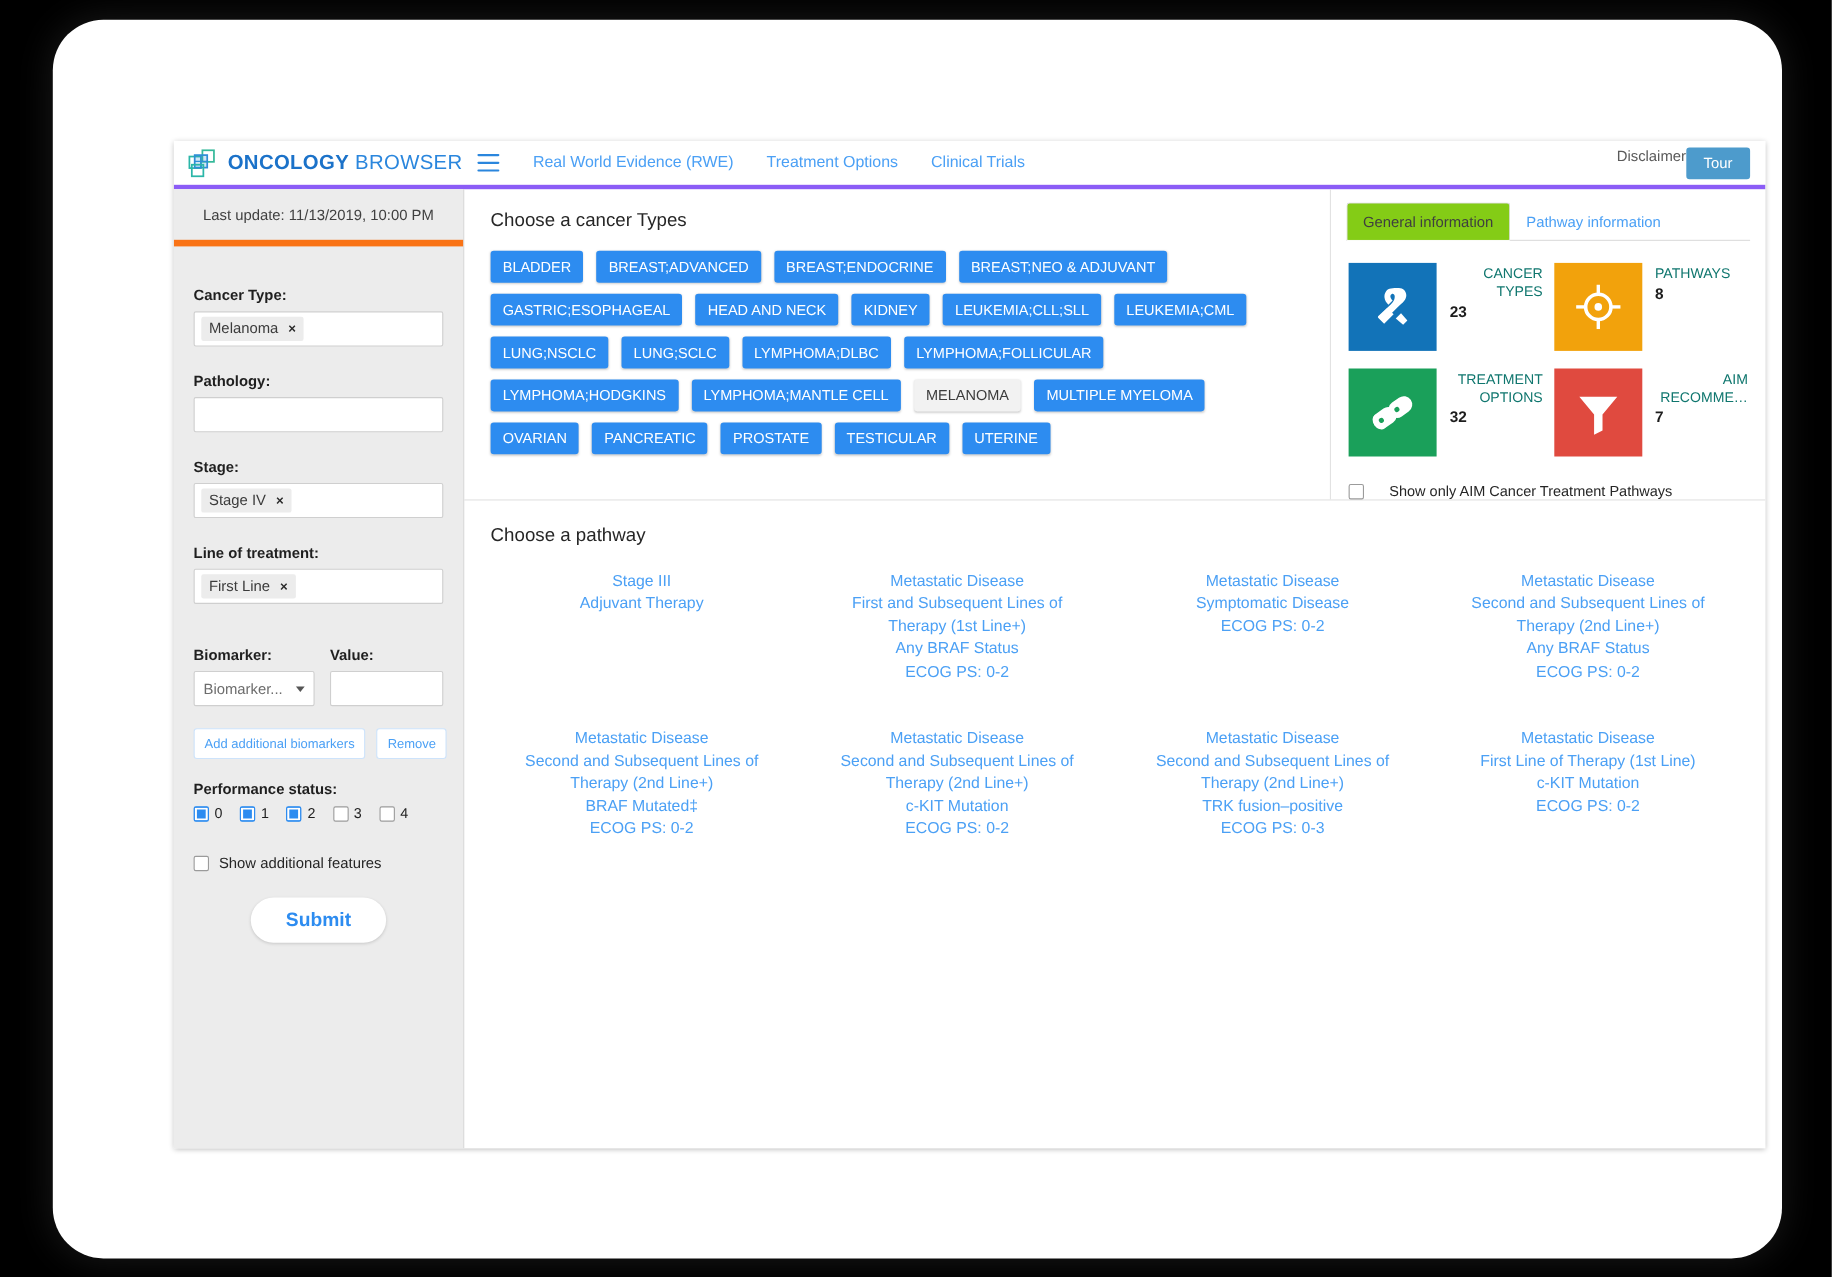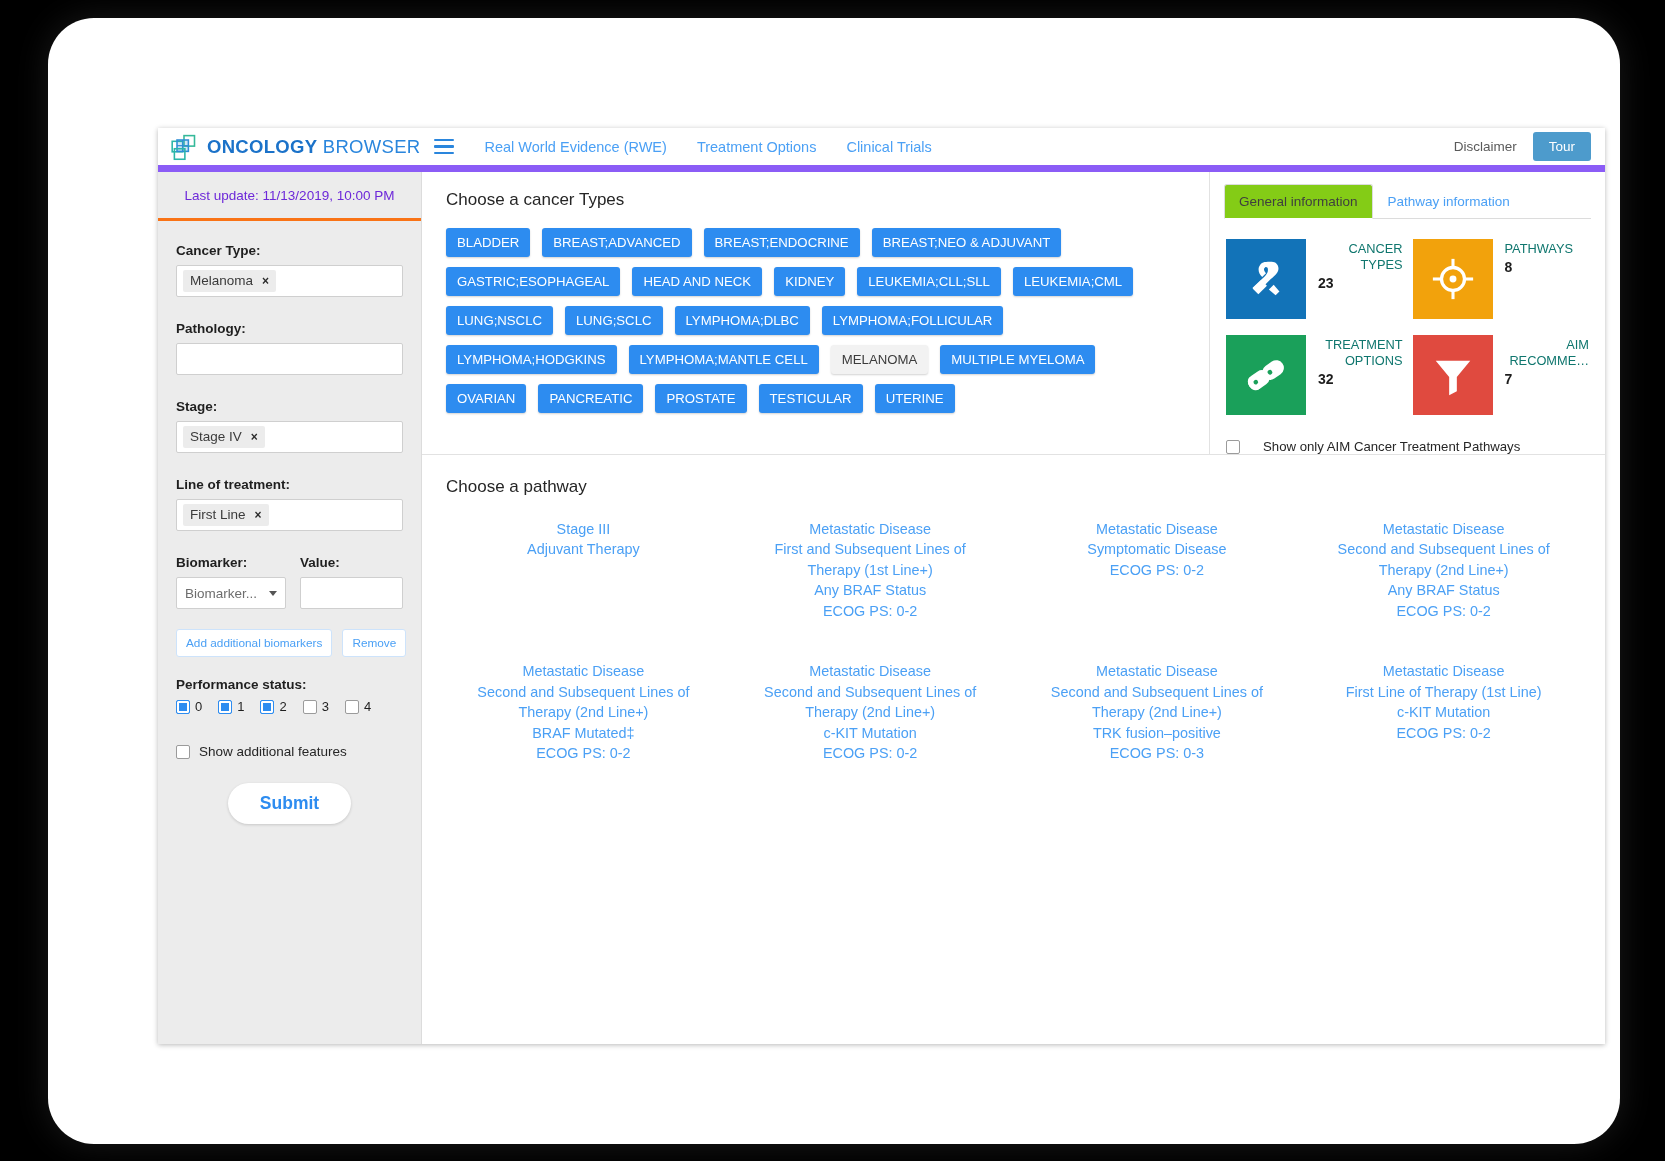--- a/index.html
+++ b/index.html
@@ -37,21 +37,21 @@
     box-shadow: 0 1px 5px rgba(0,0,0,0.28);
     overflow: hidden;
   }
 
   
   .topbar {
     height: 44px;
     display: flex;
     align-items: center;
     background: #fff;
-    border-bottom: 7px solid #8b5cf6;
+    border-bottom: 4px solid #8b5cf6;
     padding: 0 0 0 12px;
     box-sizing: border-box;
   }
   .brand {
     display: flex;
     align-items: center;
     gap: 9px;
     margin-right: 14px;
   }
   .brand-logo { width: 28px; height: 28px; display:block; }
@@ -74,22 +74,20 @@
   .navlink {
     color: #4ba0f5;
     font-size: 14.5px;
     text-decoration: none;
     white-space: nowrap;
     cursor: pointer;
   }
   .topbar-right {
     margin-left: auto;
     display:flex;
-    align-items:center;
-    gap: 16px;
     padding-right: 14px;
   }
   .disclaimer {
     color: #5a5a5a;
     font-size: 13.5px;
     cursor: pointer;
   }
   .tour-btn {
     background: #4d9bcc;
     color: #fff;
@@ -108,30 +106,31 @@
   .sidebar {
     width: 264px;
     min-width: 264px;
     background: #ececec;
     border-right: 1px solid #dcdcdc;
     box-sizing: border-box;
   }
   .last-update {
     text-align:center;
     font-size: 13.5px;
-    color: #6d28d9;
+    color: #404040;
     padding: 16px 8px 15px 8px;
-    border-bottom: 3px solid #f97316;
+    border-bottom: 6px solid #f97316;
   }
   .side-inner { padding: 22px 18px 0 18px; }
   .field-label {
     font-size: 13.5px;
     font-weight: 700;
     color: #1f1f1f;
     margin-bottom: 7px;
+    margin-top: 15px;
   }
   .field-box {
     background: #fff;
     border: 1px solid #cfcfcf;
     border-radius: 2px;
     height: 32px;
     display: flex;
     align-items: center;
     padding: 0 6px;
     box-sizing: border-box;

